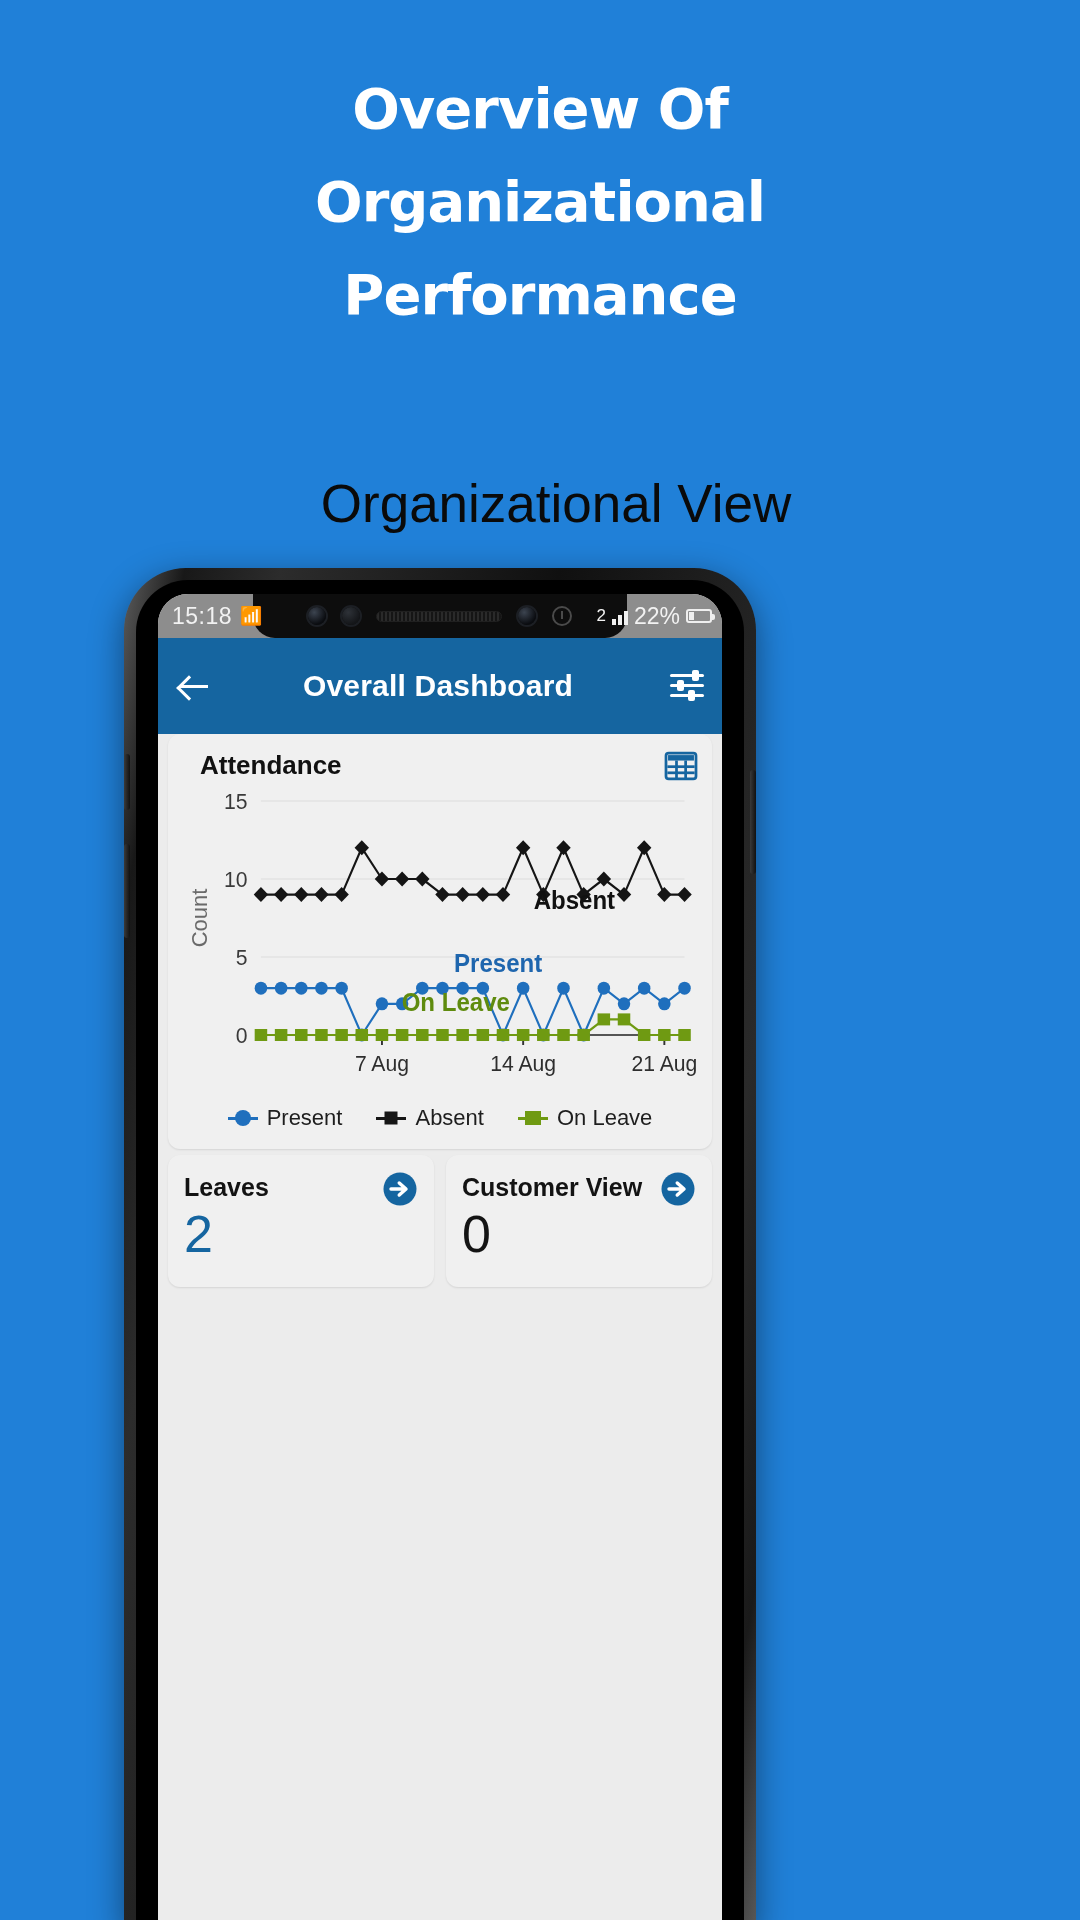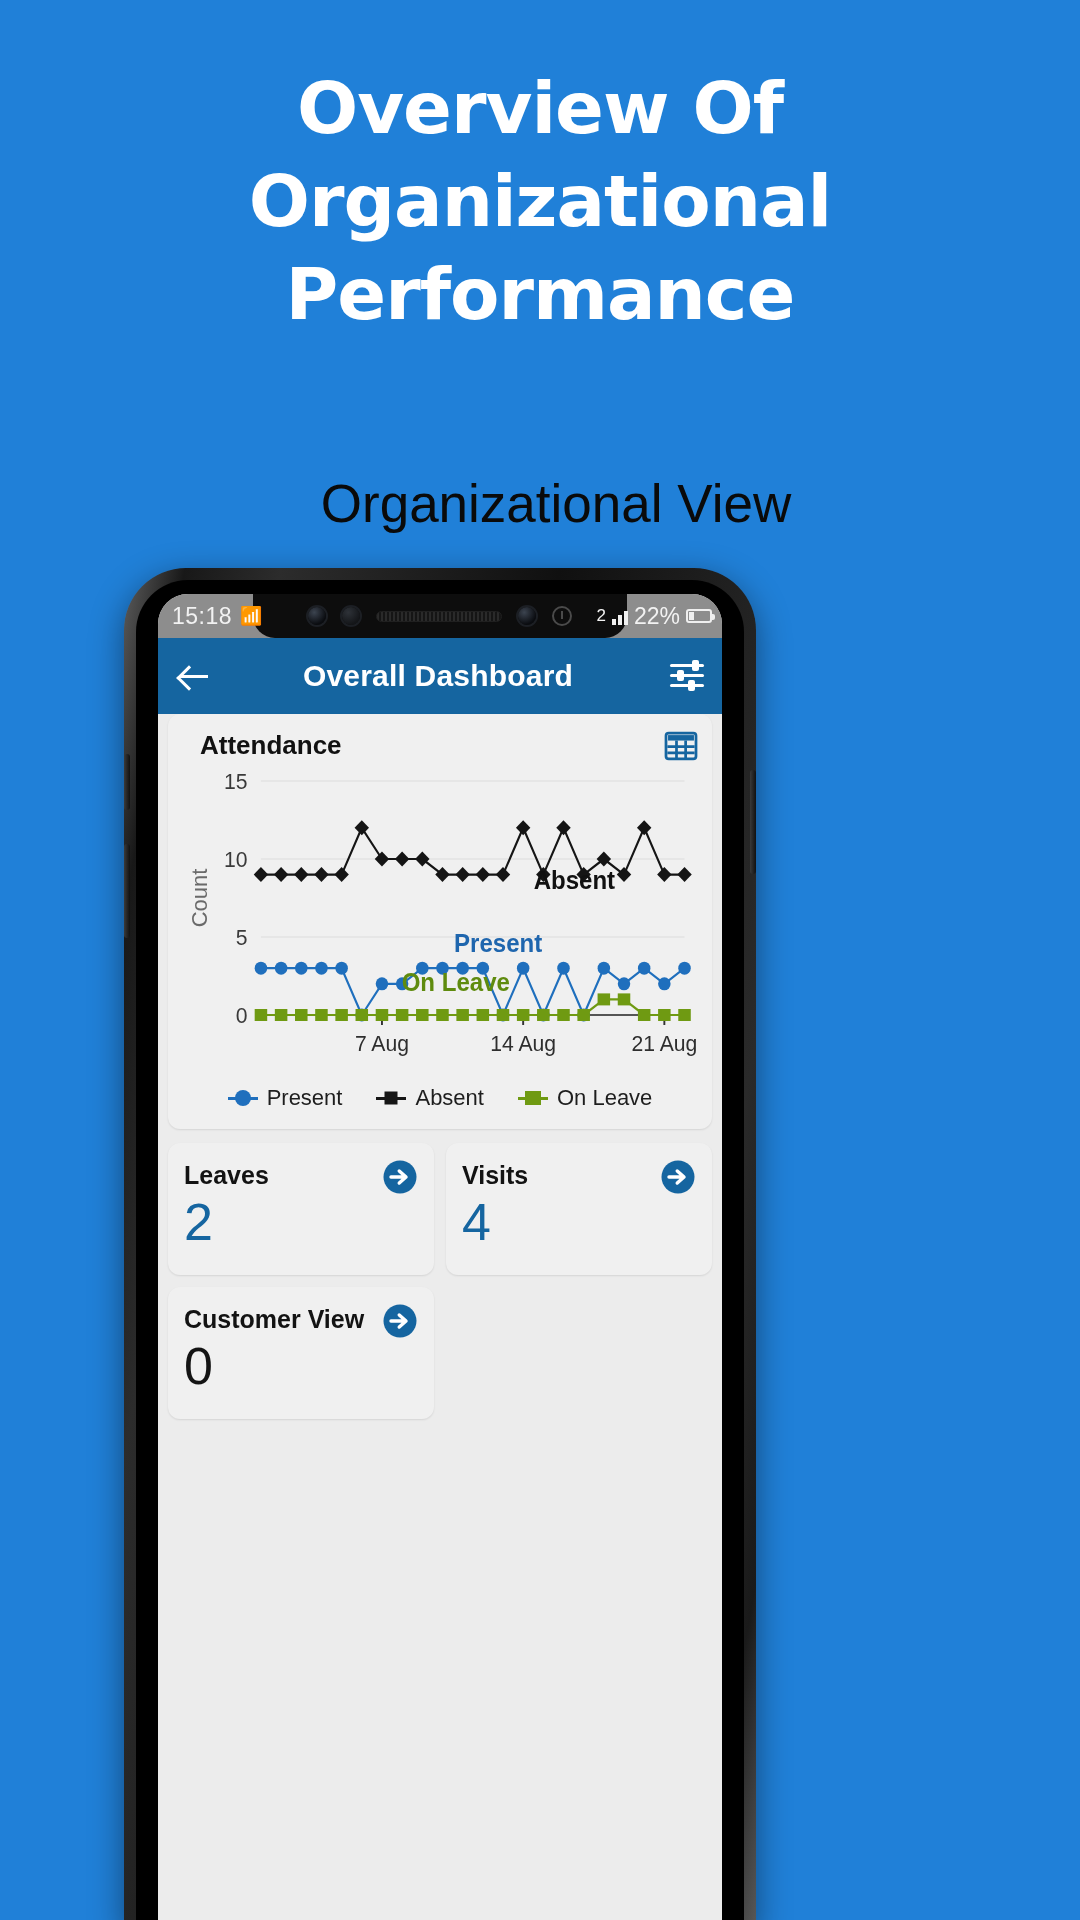--- a/index.html
+++ b/index.html
@@ -9,21 +9,21 @@
     font-family: "Liberation Sans", sans-serif;
     overflow: hidden;
   }
   .poster { position: relative; width: 1080px; height: 1920px; background: #2080d8; }
 
   
   .headline {
     position: absolute; top: 62px; left: 0; width: 1080px;
     text-align: center; color: #ffffff;
     font-family: "DejaVu Sans", sans-serif;
-    font-weight: bold; font-size: 72px; line-height: 93px;
+    font-weight: bold; font-size: 56px; line-height: 93px;
     letter-spacing: -1px;
   }
   .headline div { white-space: nowrap; }
 
   .subhead {
     position: absolute; top: 472px; left: 16px; width: 1080px;
     text-align: center; color: #0a0a0a;
     font-family: "Liberation Sans", sans-serif;
     font-weight: 400; font-size: 53px; line-height: 64px;
   }
@@ -89,21 +89,21 @@
   .sig-bars i:nth-child(2){height:10px}
   .sig-bars i:nth-child(3){height:14px}
   .batt { width: 26px; height: 14px; border: 2px solid #efefef; border-radius: 3px; position: relative; }
   .batt::after { content:""; position:absolute; right:-5px; top:3px; width:3px; height:6px; background:#efefef; border-radius:0 2px 2px 0; }
   .batt i { position:absolute; left:1px; top:1px; bottom:1px; width:22%; background:#efefef; }
   .sb-pct { font-size: 23px; }
   .bt-icon { font-size: 18px; }
 
   
   .appbar {
-    height: 76px; background: #1565a0;
+    height: 96px; background: #1565a0;
     display: flex; align-items: center; padding: 0 18px;
     color: #fff;
   }
   .back-arrow { width: 36px; height: 36px; position: relative; flex: 0 0 auto; cursor: pointer; }
   .back-arrow::before { content:""; position:absolute; left:4px; top:17px; width:28px; height:3px; background:#fff; }
   .back-arrow::after { content:""; position:absolute; left:4px; top:11px; width:15px; height:15px;
                        border-left:3px solid #fff; border-bottom:3px solid #fff; transform: rotate(45deg); }
   .appbar-title {
     flex: 1; text-align: center; font-size: 30px; font-weight: bold;
     letter-spacing: .2px; padding-right: 6px;
@@ -141,21 +141,21 @@
     margin-top: 18px; font-size: 22px; color: #1e1e1e;
   }
   .legend-item { display: flex; align-items: center; gap: 9px; }
   .lg-line { width: 30px; height: 3px; position: relative; }
   .lg-line i { position: absolute; left: 50%; top: 50%; transform: translate(-50%,-50%); }
   .lg-dot { width: 16px; height: 16px; border-radius: 50%; }
   .lg-diamond { width: 13px; height: 13px; transform: translate(-50%,-50%) rotate(45deg); }
   .lg-square { width: 16px; height: 14px; }
 
   
-  .metrics { display: flex; flex-wrap: wrap; gap: 12px; padding: 14px 10px 0 10px; }
+  .metrics { display: flex; flex-wrap: wrap; gap: 12px; padding: 6px 10px 0 10px; }
   .metric {
     width: calc(50% - 6px); background: #f0f0f0; border-radius: 12px;
     box-shadow: 0 1px 2px rgba(0,0,0,.10);
     padding: 18px 16px 22px 16px; min-height: 132px; position: relative;
     cursor: pointer;
   }
   .metric-label { font-size: 25px; font-weight: bold; color: #131313; }
   .metric-value { font-size: 52px; font-weight: 400; margin-top: 6px; line-height: 1; }
   .metric-arrow { position: absolute; right: 16px; top: 16px; width: 36px; height: 36px; }
 </style>
@@ -359,28 +359,20 @@
 
           <div class="metric">
             <div class="metric-label">Leaves</div>
             <div class="metric-value" style="color:#1565a0">2</div>
             <svg class="metric-arrow" viewBox="0 0 24 24">
               <circle cx="12" cy="12" r="11" fill="#1565a0"></circle>
               <path d="M6 12h9M11.5 8l4.5 4-4.5 4" fill="none" stroke="#fff" stroke-width="2.3" stroke-linecap="round" stroke-linejoin="round"></path>
             </svg>
           </div>
 
-          <div class="metric">
-            <div class="metric-label">Visits</div>
-            <div class="metric-value" style="color:#1565a0">4</div>
-            <svg class="metric-arrow" viewBox="0 0 24 24">
-              <circle cx="12" cy="12" r="11" fill="#1565a0"></circle>
-              <path d="M6 12h9M11.5 8l4.5 4-4.5 4" fill="none" stroke="#fff" stroke-width="2.3" stroke-linecap="round" stroke-linejoin="round"></path>
-            </svg>
-          </div>
 
           <div class="metric">
             <div class="metric-label">Customer View</div>
             <div class="metric-value" style="color:#141414">0</div>
             <svg class="metric-arrow" viewBox="0 0 24 24">
               <circle cx="12" cy="12" r="11" fill="#1565a0"></circle>
               <path d="M6 12h9M11.5 8l4.5 4-4.5 4" fill="none" stroke="#fff" stroke-width="2.3" stroke-linecap="round" stroke-linejoin="round"></path>
             </svg>
           </div>
 

